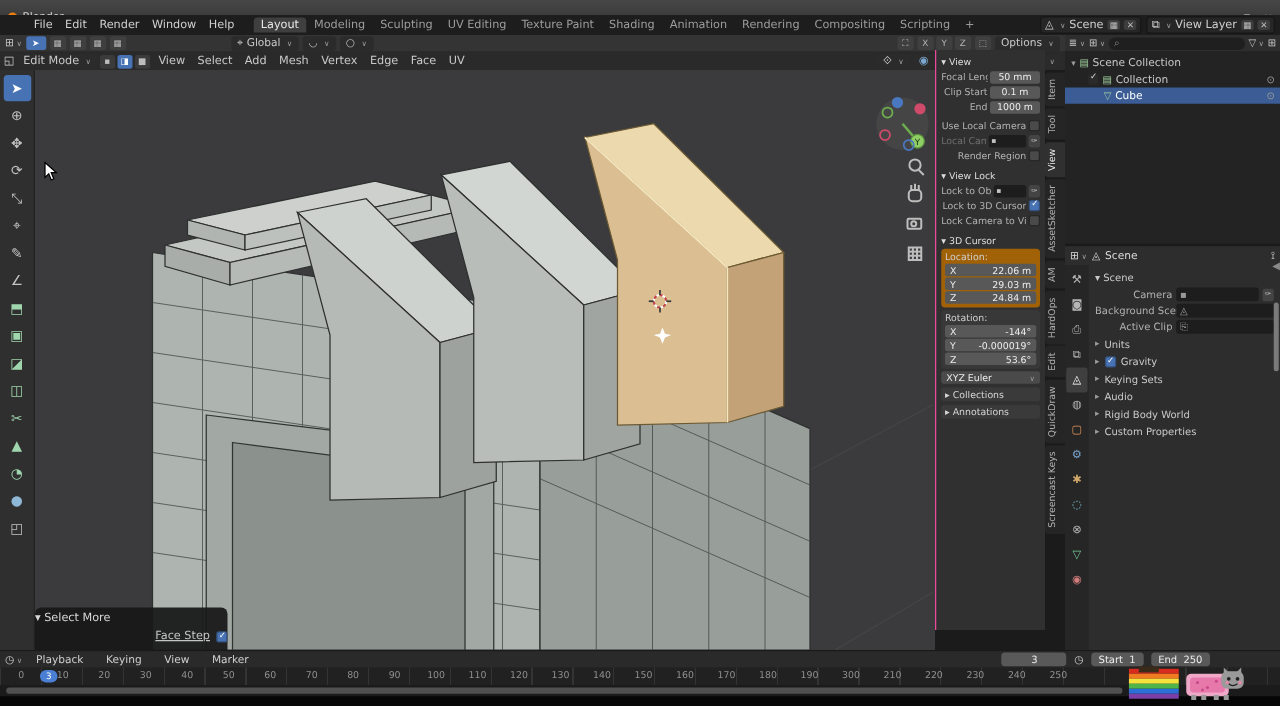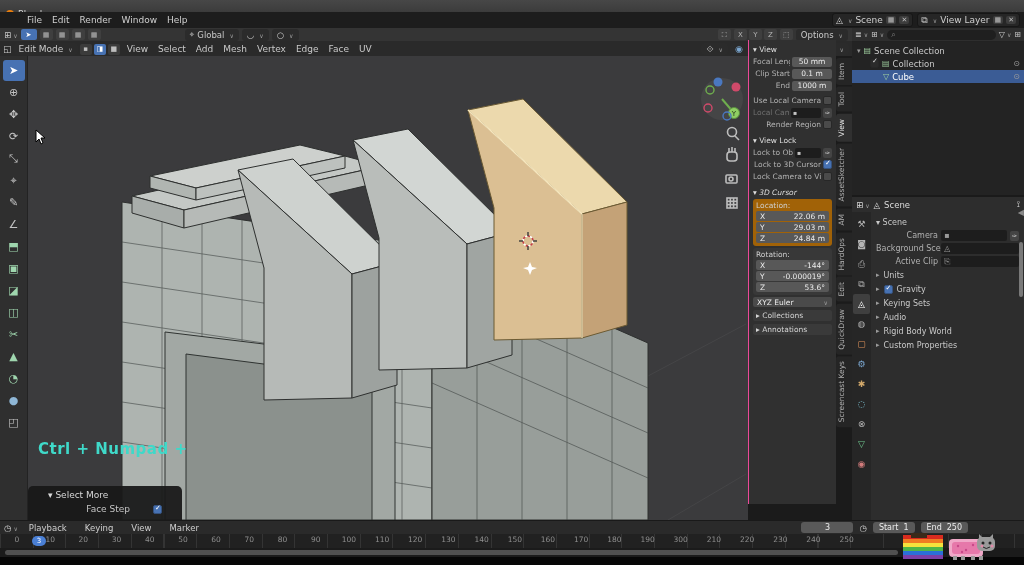--- a/index.html
+++ b/index.html
@@ -38,22 +38,22 @@
   .mode-btn.active{background:#4772b3;color:#fff;}
   
   #toolbar{position:absolute;left:0;top:56px;width:28px;height:464px;background:#2f2f2f;border-right:1px solid #232323;
     display:flex;flex-direction:column;align-items:center;padding-top:4px;box-sizing:border-box;gap:1px;}
   .tool-item{width:22px;height:21px;display:flex;align-items:center;justify-content:center;border-radius:3px;font-size:11px;color:#c3c3c3;}
   .tool-item.active{background:#4772b3;color:#fff;}
   
   #viewport{position:absolute;left:28px;top:56px;width:720px;height:464px;}
   #hotkey-overlay{position:absolute;left:38px;top:440px;font-size:15px;font-weight:bold;color:#3fd9c9;z-index:8;letter-spacing:.5px;}
   #operator-panel{position:absolute;left:28px;top:486px;width:154px;height:34px;background:rgba(24,24,24,.94);
-    border-radius:5px 5px 0 0;z-index:9;padding:4px 20px;box-sizing:border-box;font-size:9px;color:#d8d8d8;}
-  #operator-panel .op-row2{display:flex;justify-content:flex-end;align-items:center;gap:23px;margin-top:4px;color:#c5c5c5;}
+    border-radius:5px 5px 0 0;z-index:9;padding:4px 0;box-sizing:border-box;font-size:9px;color:#d8d8d8;}
+  #operator-panel .op-row2{display:flex;justify-content:flex-end;align-items:center;gap:5px;margin-top:4px;color:#c5c5c5;text-decoration:underline;}
   .chk{width:9px;height:9px;background:#4a4a4a;border:1px solid #272727;border-radius:2px;box-sizing:border-box;}
   .chk.on{background:#4772b3;border-color:#35527e;position:relative;}
   .chk.on::after{content:"✓";position:absolute;left:1px;top:-2px;font-size:7px;color:#fff;}
   
   #npanel{position:absolute;left:748px;top:40px;width:88px;height:464px;background:#303030;border-left:1px solid #ec4899;
     box-sizing:border-box;padding:3px 4px;font-size:7.5px;color:#c2c2c2;overflow:hidden;}
   .np-sect{color:#dedede;margin:2px 0;font-size:7.5px;}
   .np-row{display:flex;align-items:center;height:11px;margin:1px 0;gap:2px;}
   .np-label{flex:1;text-align:right;color:#b2b2b2;white-space:nowrap;overflow:hidden;}
   .np-label.dim{color:#6f6f6f;}
@@ -128,20 +128,34 @@
 
   <div id="menubar">
     <span class="blender-dot" style="width:10px;height:10px;margin:0 4px;"></span>
     <span class="row">
 
     <span class="menu-item">File</span>
         <span class="menu-item">Edit</span>
         <span class="menu-item">Render</span>
         <span class="menu-item">Window</span>
         <span class="menu-item">Help</span>
+      </span>
+    <span class="ws-tabs">
+
+    <span class="ws-tab active">Layout</span>
+        <span class="ws-tab">Modeling</span>
+        <span class="ws-tab">Sculpting</span>
+        <span class="ws-tab">UV Editing</span>
+        <span class="ws-tab">Texture Paint</span>
+        <span class="ws-tab">Shading</span>
+        <span class="ws-tab">Animation</span>
+        <span class="ws-tab">Rendering</span>
+        <span class="ws-tab">Compositing</span>
+        <span class="ws-tab">Scripting</span>
+        <span class="ws-tab">+</span>
       </span>
     <span class="grow"></span>
     <span class="id-field">
       <span class="icon">◬</span>
         <span class="caret"></span>
       <span>Scene</span>
       <span class="mini-btn">▦</span>
       <span class="mini-btn">✕</span>
     </span>
     <span class="id-field" style="margin-left:4px;">
@@ -365,21 +379,20 @@
           <line x1="699" y1="145.3" x2="709" y2="145.3"></line>
           <line x1="699" y1="148.6" x2="709" y2="148.6"></line>
         </g>
     </g>
   </svg>
 
   <svg id="mouse-cursor" width="12" height="16" viewBox="0 0 12 16">
     <polygon points="1,1 1,13 4,10 6,15 8,14 6,9 10,9" fill="#fff" stroke="#000" stroke-width="1"></polygon>
   </svg>
 
-  <div id="hotkey-overlay">Ctrl + Numpad +</div>
 
   <div id="operator-panel">
     <div>▾ Select More</div>
     <div class="op-row2">
       <span>Face Step</span>
       <span class="chk on"></span>
     </div>
   </div>
 
   <div id="npanel">
@@ -420,21 +433,21 @@
       <span class="dropper">✑</span>
       </div>
     <div class="np-row">
         <span class="np-label">Lock to 3D Cursor</span>
       <span class="chk on"></span>
       </div>
     <div class="np-row">
         <span class="np-label">Lock Camera to View</span>
       <span class="chk"></span>
       </div>
-    <div class="np-sect" style="margin-top:6px;font-style:italic;">▾ 3D Cursor</div>
+    <div class="np-sect" style="margin-top:6px;">▾ 3D Cursor</div>
     <div style="background:#a16207;border-radius:3px;padding:2px 3px;margin:2px 0;">
       <div style="color:#cfcfcf;">Location:</div>
       <div class="axis-fld">
           <span>X</span>
           <span>22.06 m</span>
         </div>
       <div class="axis-fld">
           <span>Y</span>
           <span>29.03 m</span>
         </div>

